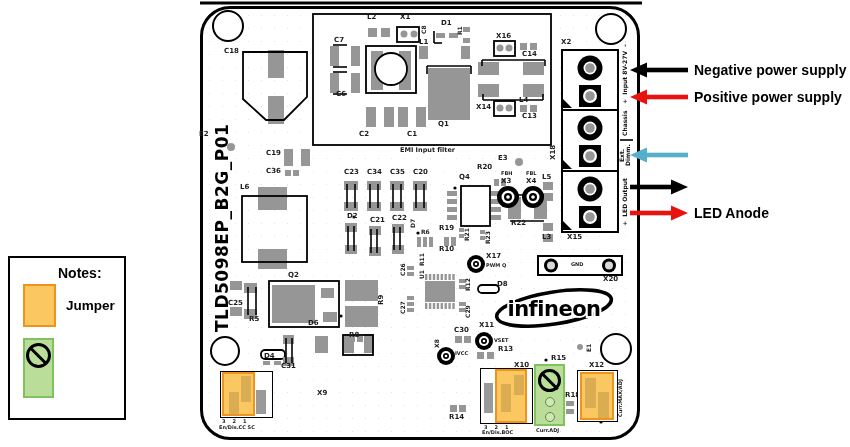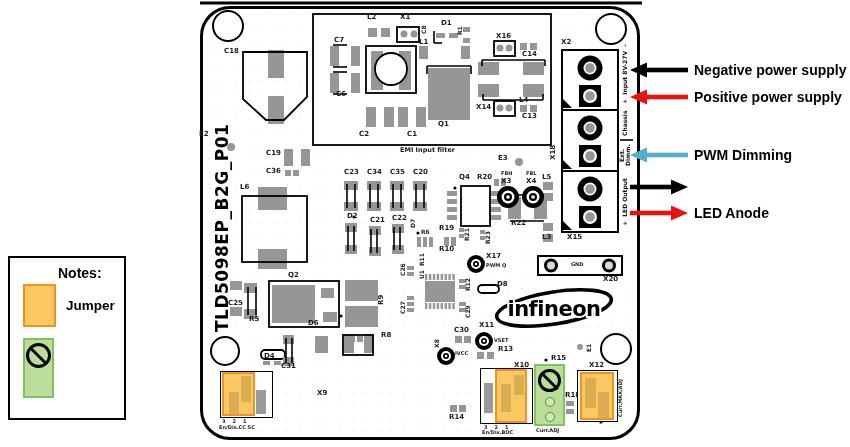--- a/index.html
+++ b/index.html
@@ -346,21 +346,21 @@
       <span class="clabel" style="left: 413px; top: 169px;">C20</span>
       <span class="clabel" style="left: 347px; top: 213px;">D2</span>
       <span class="clabel" style="left: 370px; top: 217px;">C21</span>
       <span class="clabel" style="left: 392px; top: 215px;">C22</span>
       <span class="clabel vlab" style="left: 410px; top: 228px; font-size: 6px;">D7</span>
       <span class="clabel" style="left: 421px; top: 229px; font-size: 6px;">R6</span>
       <span class="clabel" style="left: 439px; top: 225px;">R19</span>
       <span class="clabel" style="left: 439px; top: 246px;">R10</span>
       <span class="clabel vlab" style="left: 464px; top: 241px; font-size: 6px;">R21</span>
       <span class="clabel vlab" style="left: 485px; top: 244px; font-size: 6px;">R23</span>
-      <span class="clabel" style="left: 477px; top: 174px;">R20</span>
+      <span class="clabel" style="left: 477px; top: 164px;">R20</span>
       <span class="clabel" style="left: 459px; top: 174px;">Q4</span>
       <span class="clabel" style="left: 501px; top: 171px; font-size: 5px;">FBH</span>
       <span class="clabel" style="left: 501px; top: 178px;">X3</span>
       <span class="clabel" style="left: 526px; top: 171px; font-size: 5px;">FBL</span>
       <span class="clabel" style="left: 526px; top: 178px;">X4</span>
       <span class="clabel" style="left: 542px; top: 174px;">L5</span>
       <span class="clabel" style="left: 511px; top: 220px;">R22</span>
       <span class="clabel" style="left: 542px; top: 234px;">L3</span>
       <span class="clabel" style="left: 486px; top: 253px;">X17</span>
       <span class="clabel" style="left: 486px; top: 263px; font-size: 5px;">PWM Q</span>
@@ -377,21 +377,21 @@
       <span class="clabel" style="left: 498px; top: 346px;">R13</span>
       <span class="clabel vlab" style="left: 434px; top: 348px; font-size: 6px;">X8</span>
       <span class="clabel" style="left: 455px; top: 351px; font-size: 5px;">IVCC</span>
       <span class="clabel" style="left: 288px; top: 272px;">Q2</span>
       <span class="clabel" style="left: 228px; top: 300px;">C25</span>
       <span class="clabel" style="left: 249px; top: 316px;">R5</span>
       <span class="clabel vlab" style="left: 378px; top: 305px;">R9</span>
       <span class="clabel" style="left: 308px; top: 320px;">D6</span>
       <span class="clabel" style="left: 264px; top: 353px;">D4</span>
       <span class="clabel" style="left: 281px; top: 363px;">C31</span>
-      <span class="clabel" style="left: 349px; top: 332px; margin-left: 32px;">R8</span>
+      <span class="clabel" style="left: 349px; top: 332px;">R8</span>
       <span class="clabel" style="left: 317px; top: 390px;">X9</span>
       <span class="clabel" style="left: 449px; top: 414px;">R14</span>
       <span class="clabel" style="left: 514px; top: 362px;">X10</span>
       <span class="clabel" style="left: 551px; top: 355px;">R15</span>
       <span class="clabel" style="left: 565px; top: 392px;">R18</span>
       <span class="clabel" style="left: 589px; top: 362px;">X12</span>
       <span class="clabel vlab" style="left: 586px; top: 352px; font-size: 6px;">E1</span>
       <span class="clabel" style="left: 561px; top: 39px;">X2</span>
       <span class="clabel vlab" style="left: 550px; top: 160px;">X18</span>
       <span class="clabel" style="left: 567px; top: 234px;">X15</span>
@@ -459,21 +459,20 @@
           <rect x="16" width="42" y="8.7" height="4.6" fill="#E8120E"></rect>
           <polygon points="0,11 17,3.5 17,18.5" fill="#E8120E"></polygon>
         </svg>
         <span class="annlab">Positive power supply</span>
       </div>
       <div class="ann" style="top: 144px;">
         <svg width="58" height="22">
           <rect x="16" width="42" y="8.7" height="4.6" fill="#55AFC8"></rect>
           <polygon points="0,11 17,3.5 17,18.5" fill="#55AFC8"></polygon>
         </svg>
-        <span class="annlab">PWM Dimming</span>
       </div>
       <div class="ann" style="top: 176px;">
         <svg width="58" height="22">
           <rect x="0" width="42" y="8.7" height="4.6" fill="#000000"></rect>
           <polygon points="58,11 41,3.5 41,18.5" fill="#000000"></polygon>
         </svg>
       </div>
       <div class="ann" style="top: 202px;">
         <svg width="58" height="22">
           <rect x="0" width="42" y="8.7" height="4.6" fill="#E8120E"></rect>

